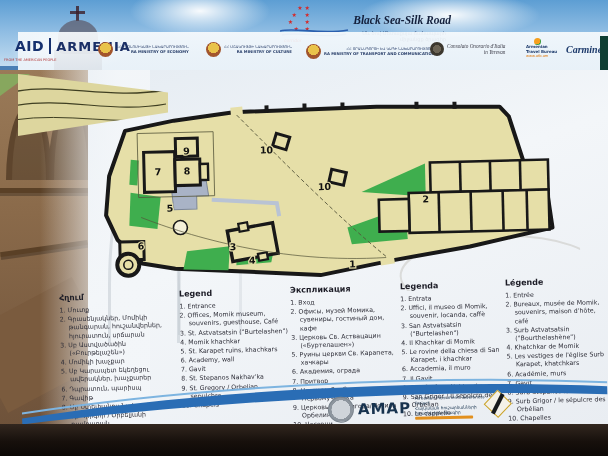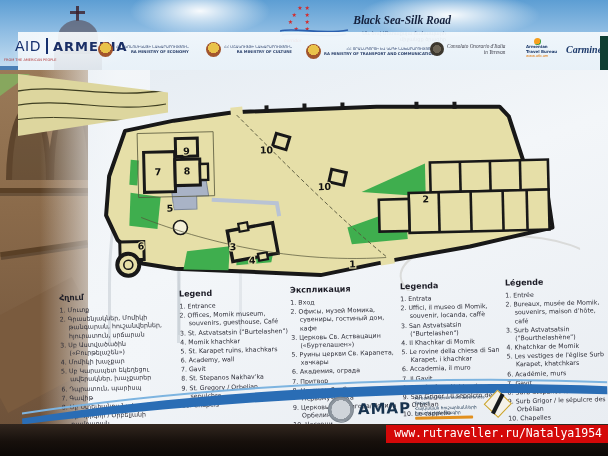--- a/index.html
+++ b/index.html
@@ -26,21 +26,21 @@
   .sr-sub{position:absolute;left:58px;top:28px;font-size:5px;color:#1d3a6b;line-height:6px;width:130px;}
 
   
   .logostrip{position:absolute;left:18px;top:32px;width:590px;height:38px;
              background:linear-gradient(180deg,rgba(248,251,253,.92),rgba(238,244,249,.85));
              display:flex;align-items:center;}
   .partner{position:absolute;display:flex;align-items:center;gap:3px;}
   .p-usaid{left:-16px;top:6px;}
   .usaid-shield{width:10px;height:14px;background:linear-gradient(180deg,#1a3e8c 45%,#c22
   33a 45%);border-radius:2px;}
-  .usaid-aid{font-weight:normal;font-size:14px;color:#16306e;letter-spacing:.5px;}
+  .usaid-aid{font-weight:bold;font-size:14px;color:#16306e;letter-spacing:.5px;}
   .usaid-bar{width:2px;height:16px;background:#16306e;margin:0 2px;}
   .usaid-armenia{font-weight:bold;font-size:13px;color:#1b2f66;letter-spacing:1px;}
   .usaid-tag{position:absolute;left:2px;top:20px;font-size:3.5px;color:#b03030;white-space:nowrap;}
   .emblem{width:15px;height:15px;border-radius:50%;
           background:radial-gradient(circle at 50% 40%,#e9c34a 0 45%,#a2552c 46% 75%,#7c3a20 76% 100%);
           flex:0 0 auto;}
   .ministry-text{font-size:3.6px;line-height:4.6px;color:#243a66;}
   .ministry-text .en{font-size:3.8px;font-weight:bold;}
   .p-economy{left:80px;top:10px;}
   .p-culture{left:188px;top:10px;}
@@ -391,15 +391,14 @@
         <div class="amap-url"></div>
       </div>
     </div>
     <div class="diamond-logo">
       <div class="d-outer"></div>
       <div class="d-bar"></div>
     </div>
   </div>
 
   <div class="ground"></div>
-  <div class="watermark">www.rutraveller.ru/Natalya1954</div>
 
 </div>
 
 </body></html>

